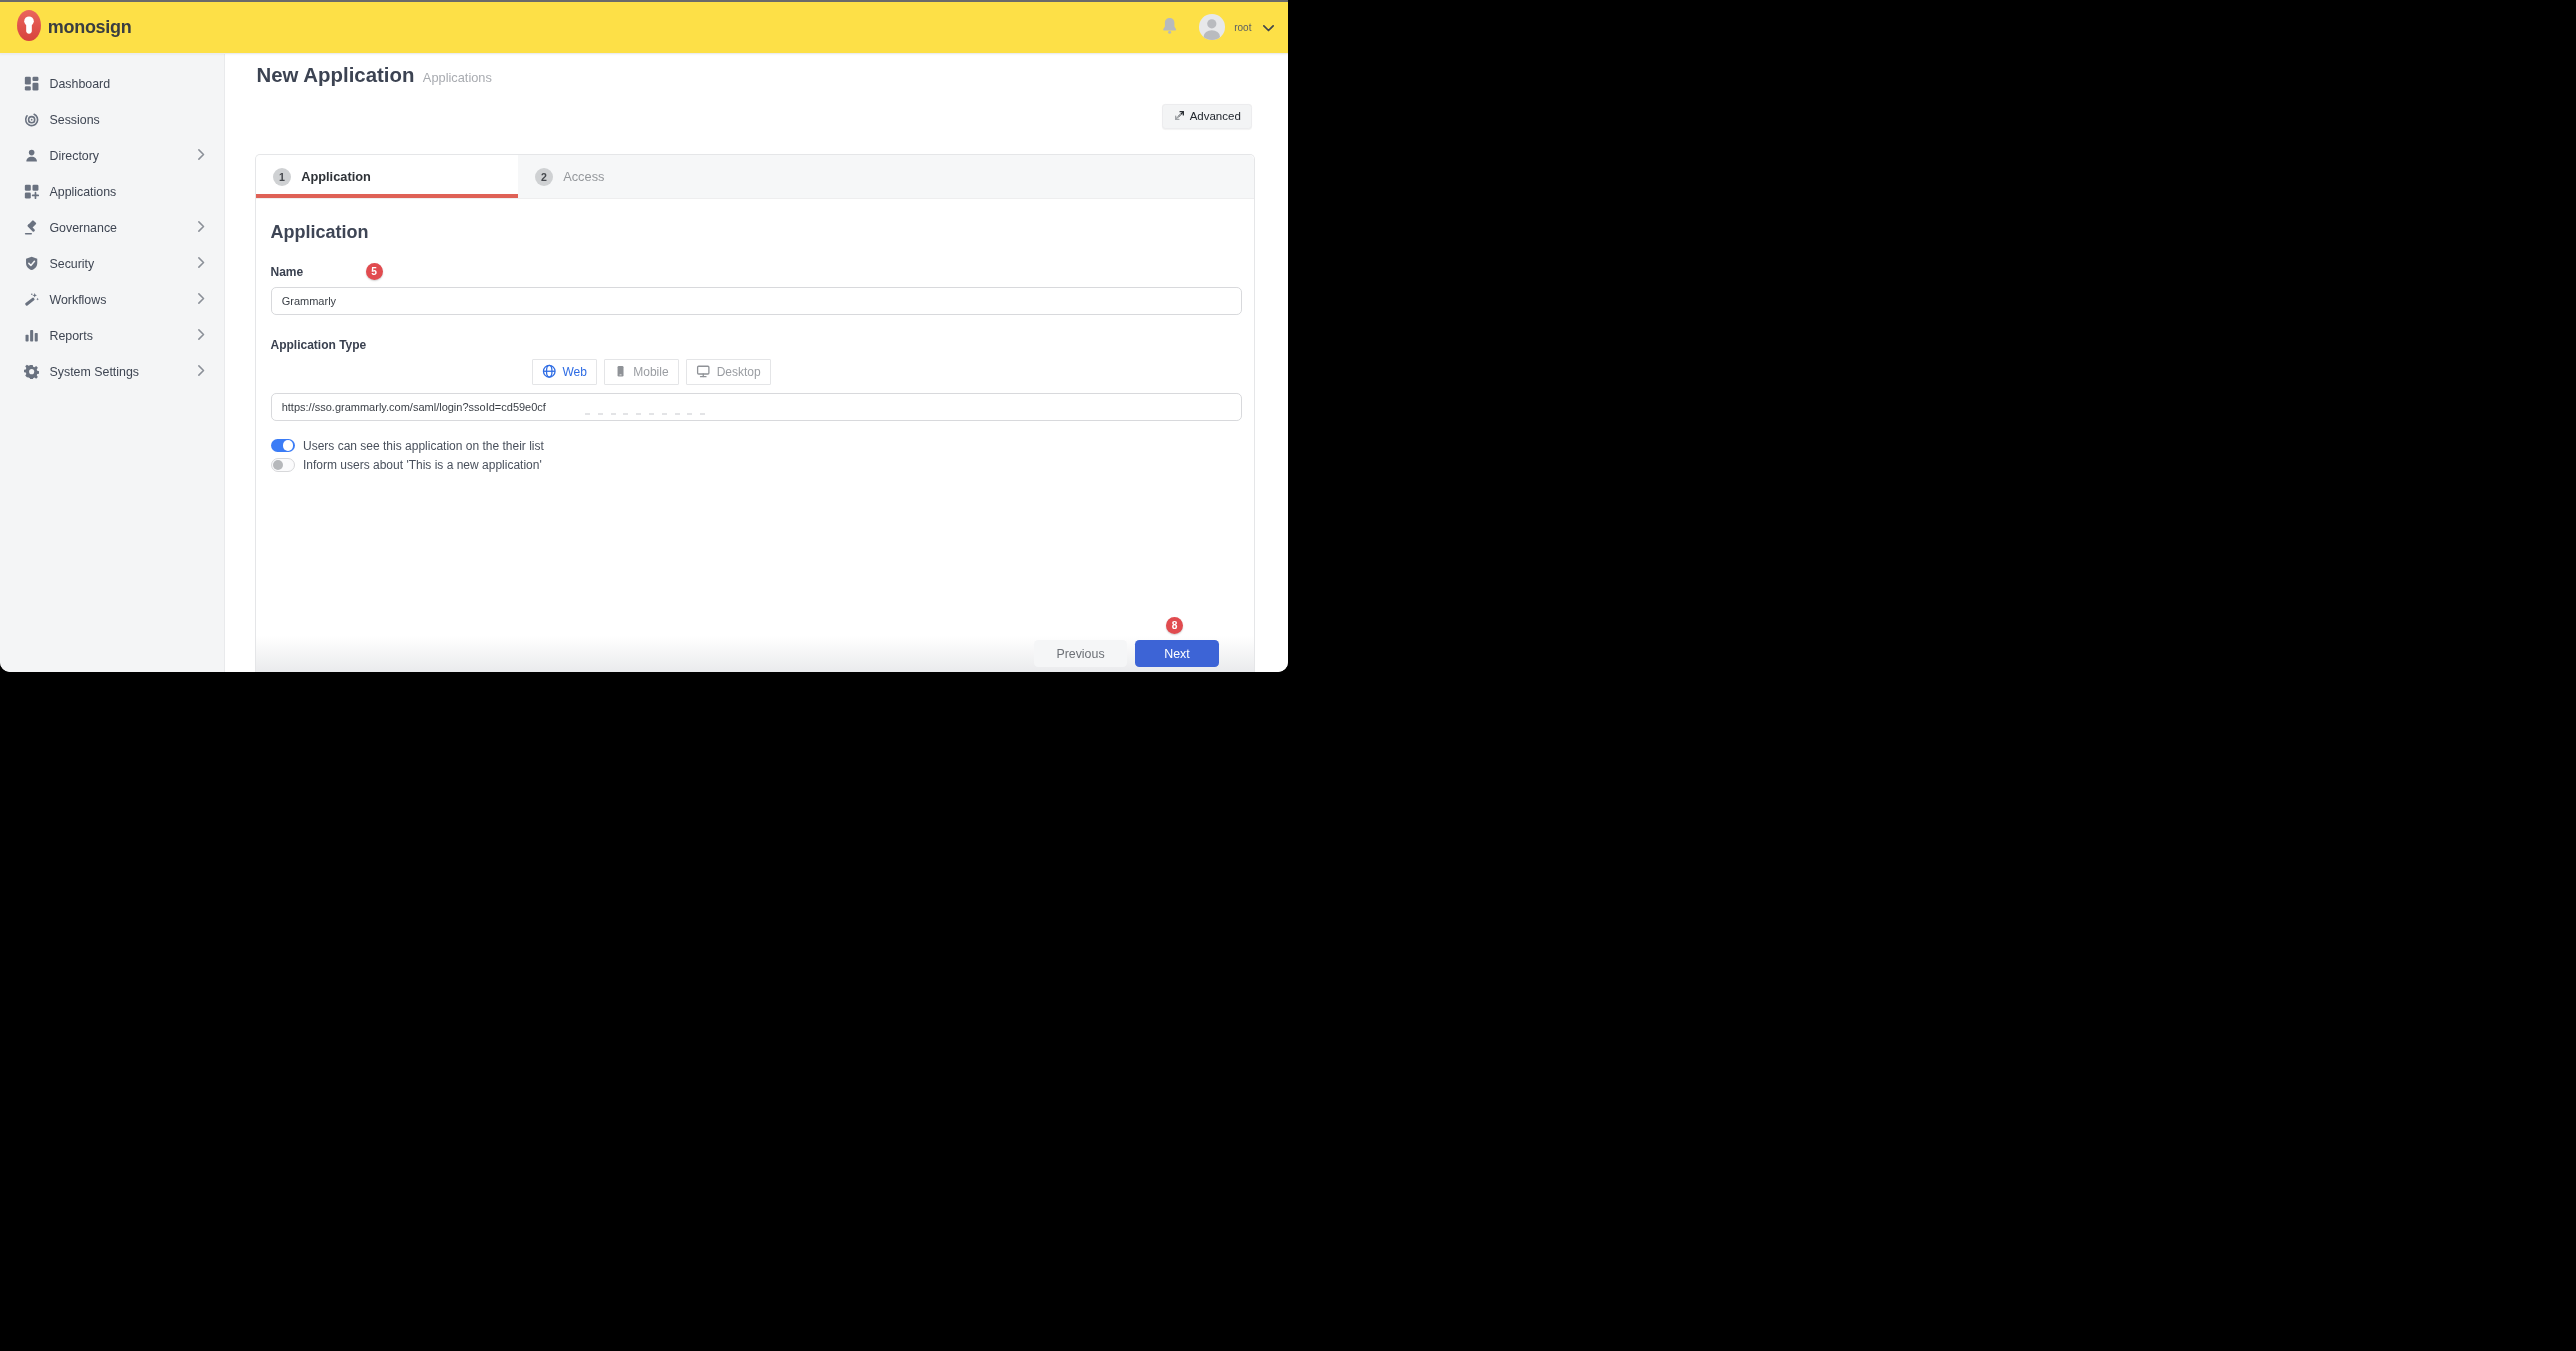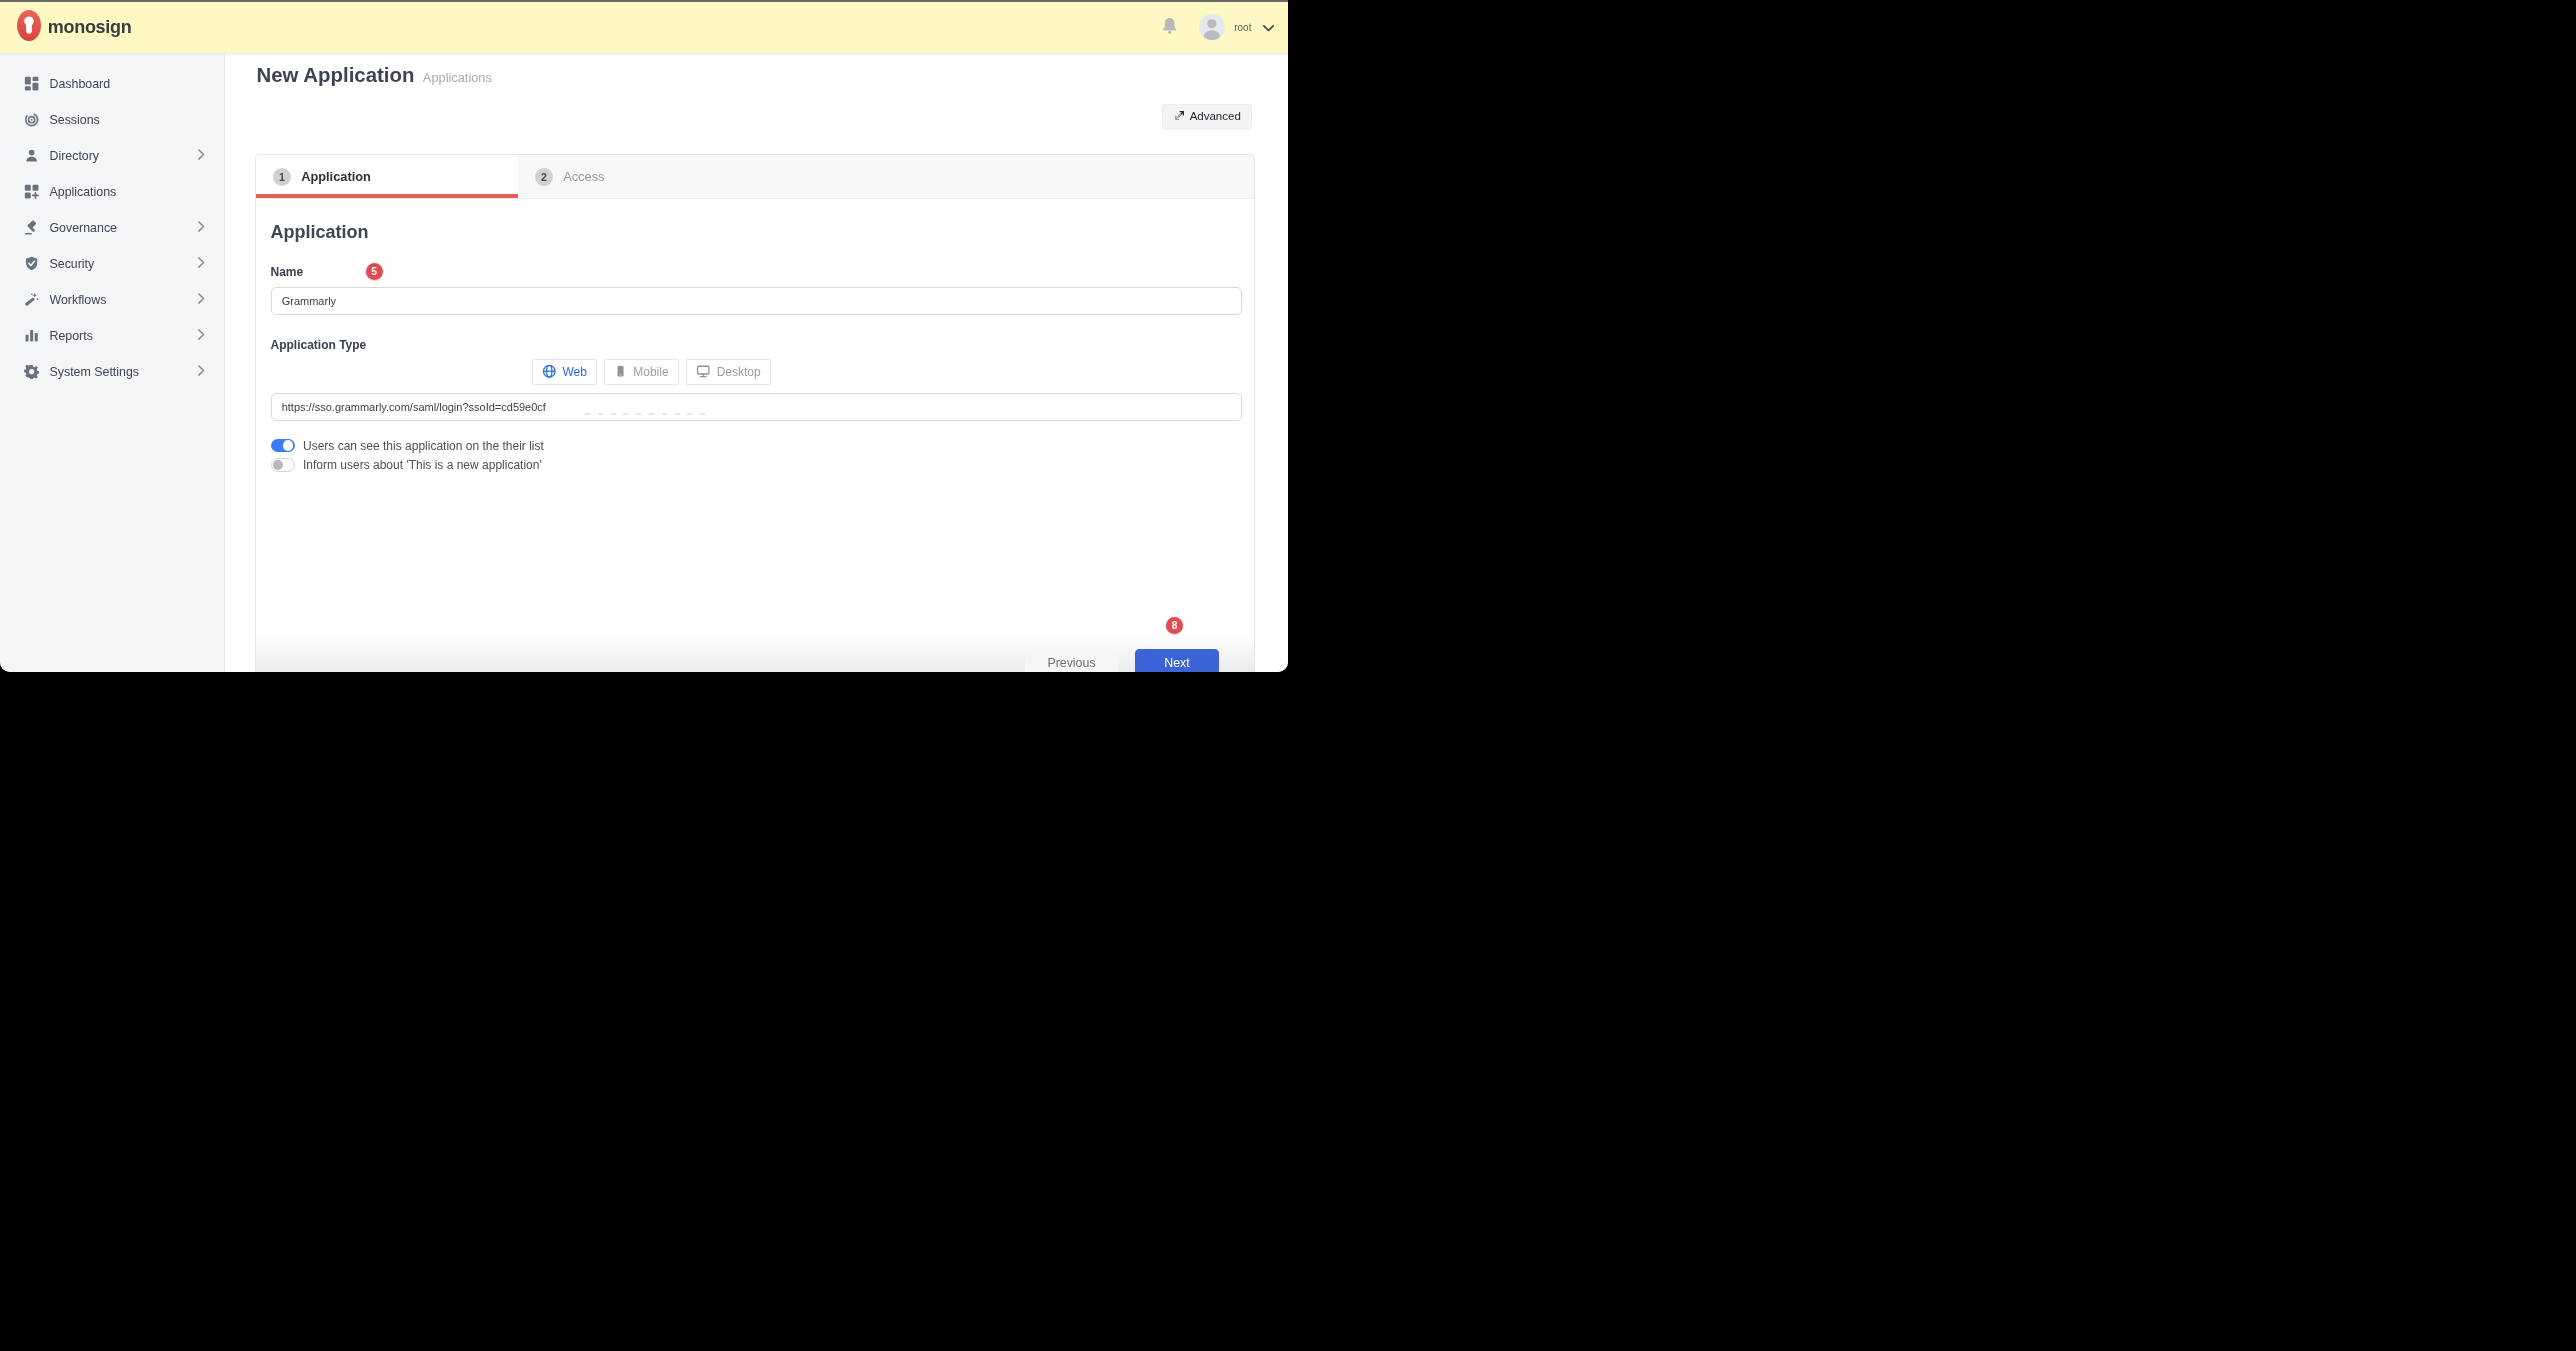--- a/index.html
+++ b/index.html
@@ -16,21 +16,21 @@
     width: 1288px; height: 670px;
     background: #fff;
     border-radius: 0 0 10.2px 10.2px;
     overflow: hidden;
     display: flex; flex-direction: column;
   }
 
   
   .topbar {
     height: 52px; flex: 0 0 52px;
-    background: #fef9c3;
+    background: #fde047;
     border-bottom: 0.9px solid #ebecee;
     box-shadow: 0 0.9px 1.7px rgba(0,0,0,.04);
     display: flex; align-items: center; justify-content: space-between;
     padding: 0 13.6px 0 17px;
     position: relative; z-index: 5;
   }
   .brand { display: flex; align-items: center; cursor: pointer; }
   .brand-text { font-size: 18px; font-weight: 700; color: #393d41; letter-spacing: -0.3px; margin-left: 6.8px; }
   .topbar-right { display: flex; align-items: center; }
   .bell { color: #b7babd; margin-right: 22px; }
@@ -166,21 +166,21 @@
   .switch.on .knob { position: absolute; right: 1.7px; top: 1.7px; width: 10.2px; height: 10.2px; border-radius: 50%; background: #fff; }
   .switch.off { background: #fbfbfc; border: 0.9px solid #d7d8da; }
   .switch.off .knob { position: absolute; left: 1.7px; top: 0.9px; width: 10.2px; height: 10.2px; border-radius: 50%; background: #b6b8bb; }
   .toggle-label { margin-left: 8.5px; font-size: 12px; color: #49505c; }
 
   .footer-fade {
     position: absolute; left: 0; right: 0; bottom: 0; height: 41px;
     background: linear-gradient(180deg, rgba(255,255,255,0) 0%, #e7e8ea 100%);
     pointer-events: none;
   }
-  .footer-actions { position: absolute; right: 35px; bottom: 1px; display: flex; gap: 17px; z-index: 2; }
+  .footer-actions { position: absolute; right: 35px; bottom: 10px; display: flex; gap: 8px; z-index: 2; }
   .btn-prev {
     width: 93px; height: 27px; border: none; border-radius: 4.3px;
     background: #f5f6f7; color: #6d7177; font-size: 12.4px; cursor: pointer; font-family: inherit;
   }
   .btn-next {
     width: 84px; height: 27px; border: none; border-radius: 4.3px;
     background: #3d64d6; color: #fff; font-size: 12.4px; cursor: pointer; font-family: inherit;
   }
   .badge-8 { position: absolute; right: 71px; bottom: 43px; z-index: 3; }
 </style>

